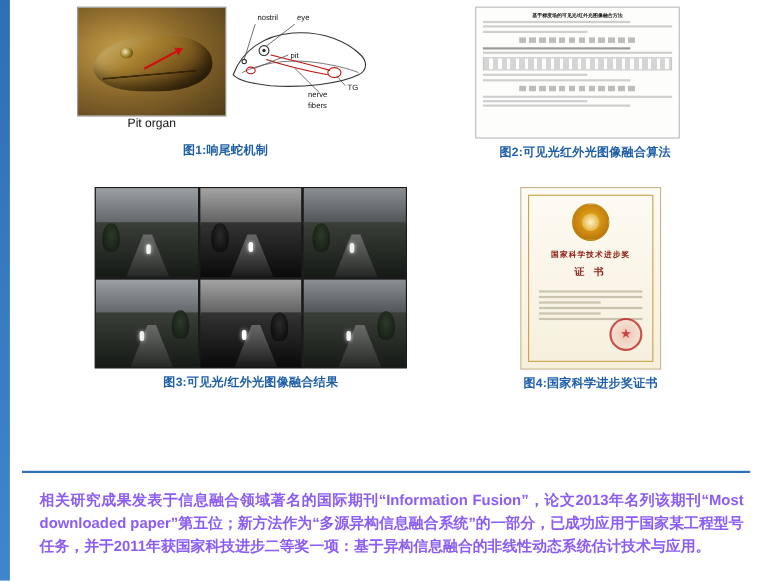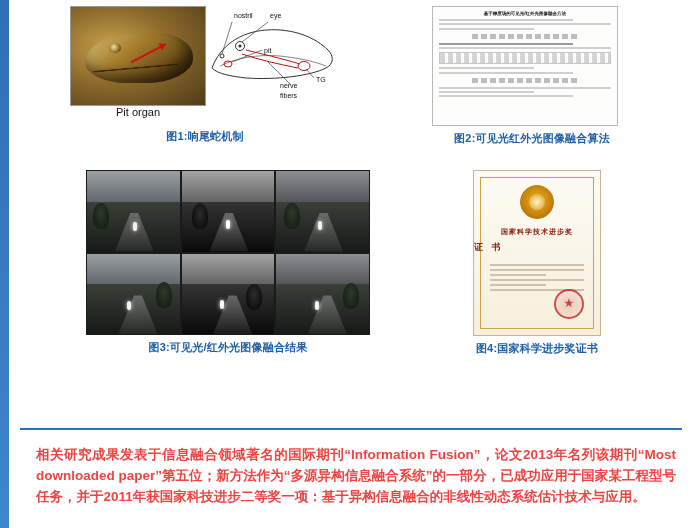--- a/index.html
+++ b/index.html
@@ -243,20 +243,21 @@
     text-align: center;
     font-size: 7px;
     color: #8a1b12;
     font-weight: bold;
     letter-spacing: 1px;
   }
   .cert .c-sub {
     position: absolute;
     left: 0; top: 70px;
     width: 100%;
+    text-align: center;
     font-size: 9px;
     color: #8a1b12;
     font-weight: bold;
     letter-spacing: 3px;
   }
   .cert .c-body {
     position: absolute;
     left: 16px; right: 16px; top: 90px;
   }
   .cert .c-body div {
@@ -298,21 +299,21 @@
     background: #2f6fb5;
   }
 
   
   .body-text {
     position: absolute;
     left: 36px; top: 444px;
     width: 640px;
     font-size: 13.5px;
     line-height: 21px;
-    color: #ef4444;
+    color: #8b5cf6;
     font-weight: bold;
     text-align: justify;
   }
 </style>
 </head>
 <body>
 
 <div class="slide">
 
   <div class="left-bar"></div>

